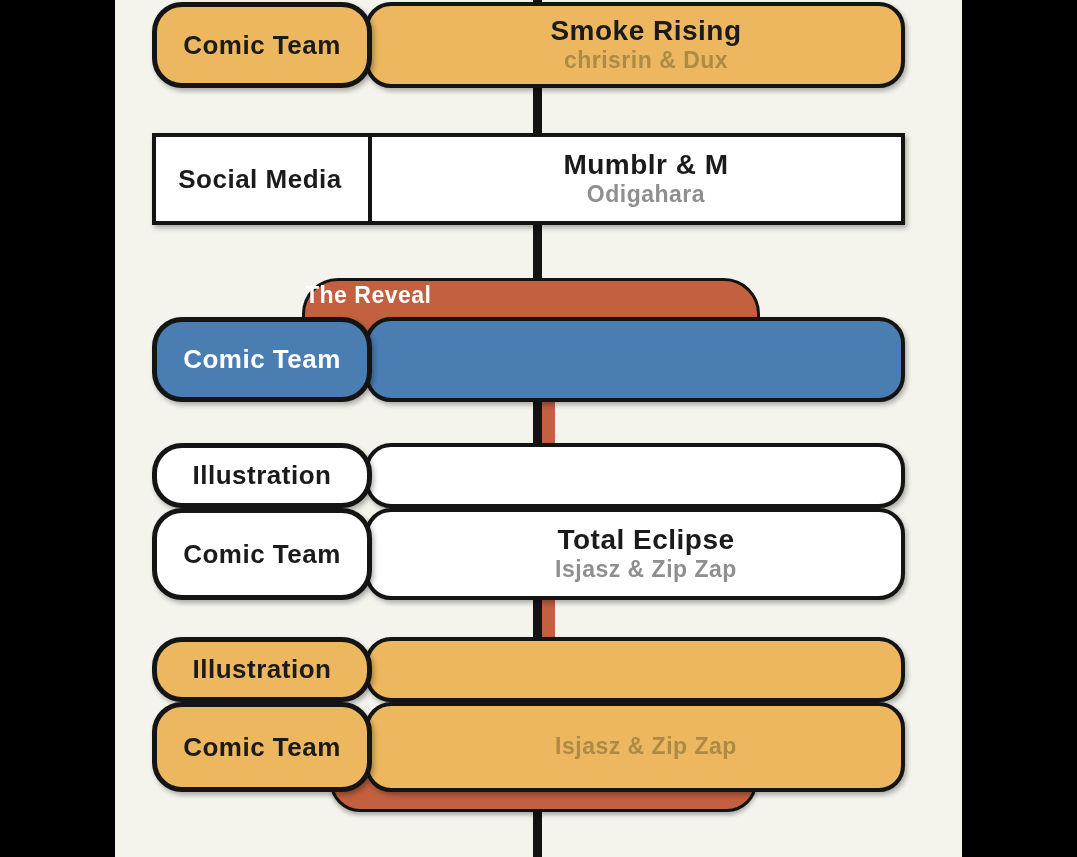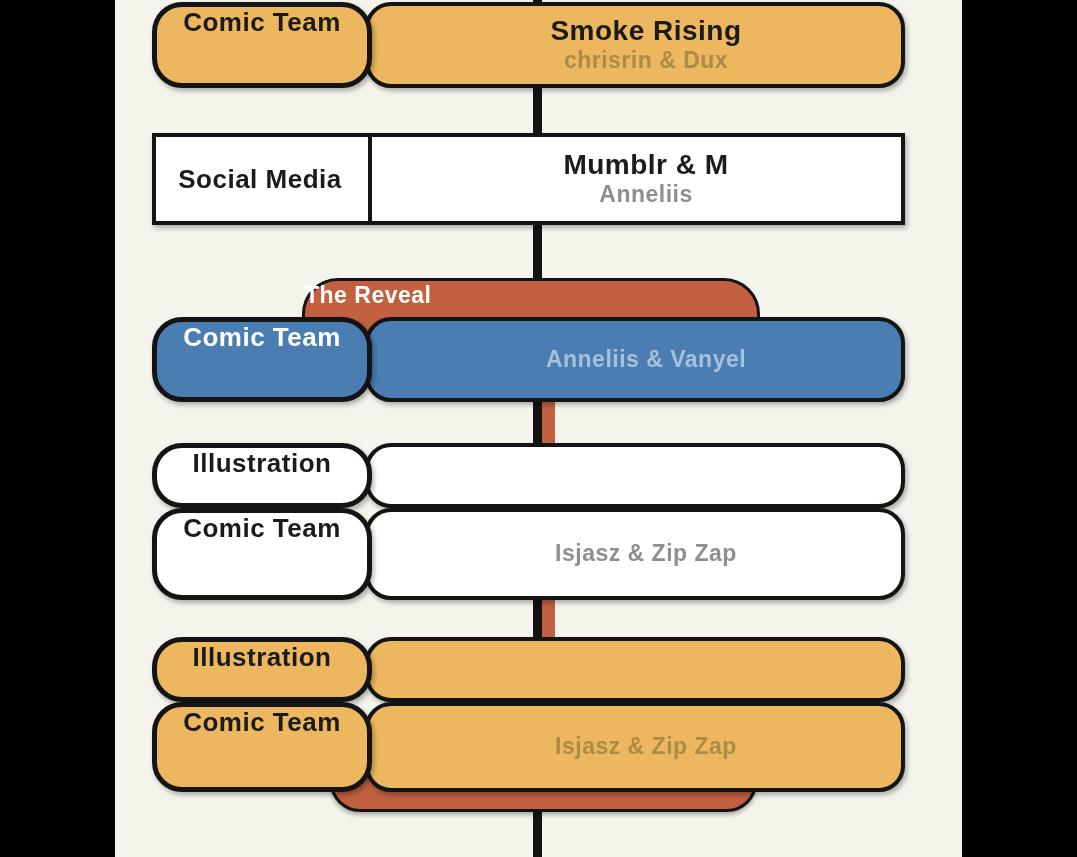--- a/index.html
+++ b/index.html
@@ -32,21 +32,21 @@
     border:3px solid #131313;border-radius:36px;z-index:3;text-align:left;padding-top:1px;}
   .reveal-header .reveal-title{color:#fff;font-size:23px;font-weight:bold;letter-spacing:.5px;}
   .reveal-footer{position:absolute;left:330px;top:752px;width:427px;height:60px;background:var(--terra);
     border:3px solid #131313;border-radius:30px;z-index:3;box-shadow:0 3px 4px rgba(0,0,0,.3);}
 
   
   .row{position:absolute;left:152px;width:753px;z-index:5;}
   .card{position:absolute;left:213px;right:0;top:0;bottom:0;border:4px solid var(--ink);
     border-radius:26px;box-shadow:2px 3px 5px rgba(0,0,0,.3);}
   .pill{position:absolute;left:0;top:0;bottom:0;width:220px;border:5px solid var(--ink);
-    border-radius:30px;display:flex;align-items:flex-start;justify-content:center;
+    border-radius:30px;display:flex;align-items:center;justify-content:center;
     box-shadow:2px 3px 5px rgba(0,0,0,.3);z-index:2;}
   .content-area{position:absolute;left:220px;right:0;top:0;bottom:0;display:flex;
     flex-direction:column;align-items:center;justify-content:center;gap:2px;z-index:1;padding-left:15px;}
   .title{font-size:28px;font-weight:bold;color:#1b1b1b;letter-spacing:.5px;line-height:1.08;}
   .subtitle{font-size:23px;font-weight:bold;letter-spacing:.5px;line-height:1.1;}
   .label{font-size:26px;font-weight:bold;color:#1b1b1b;letter-spacing:.5px;}
 
   .row.orange .card,.row.orange .pill{background:var(--orange);}
   .row.orange .subtitle{color:var(--sub-gold);}
   .row.white .card,.row.white .pill{background:var(--white);}
@@ -86,44 +86,44 @@
     </div>
   </div>
 
   <div class="row square" style="top:133px;height:92px;">
     <div class="card"></div>
     <div class="label-cell">
       <span class="label">Social Media</span>
     </div>
     <div class="content-area">
       <span class="title">Mumblr &amp; M</span>
-      <span class="subtitle">Anneliis</span>
+      <span class="subtitle">Odigahara</span>
     </div>
   </div>
 
   <div class="row blue" style="top:317px;height:85px;">
     <div class="card"></div>
     <div class="content-area">
-      <span class="subtitle">Anneliis &amp; Vanyel</span>
     </div>
     <div class="pill">
       <span class="label">Comic Team</span>
     </div>
   </div>
 
   <div class="row white" style="top:443px;height:65px;">
     <div class="card"></div>
     <div class="pill">
       <span class="label">Illustration</span>
     </div>
   </div>
 
   <div class="row white" style="top:508px;height:92px;">
     <div class="card"></div>
     <div class="content-area">
+      <span class="title">Total Eclipse</span>
       <span class="subtitle">Isjasz &amp; Zip Zap</span>
     </div>
     <div class="pill">
       <span class="label">Comic Team</span>
     </div>
   </div>
 
   <div class="row orange" style="top:637px;height:65px;">
     <div class="card"></div>
     <div class="pill">

